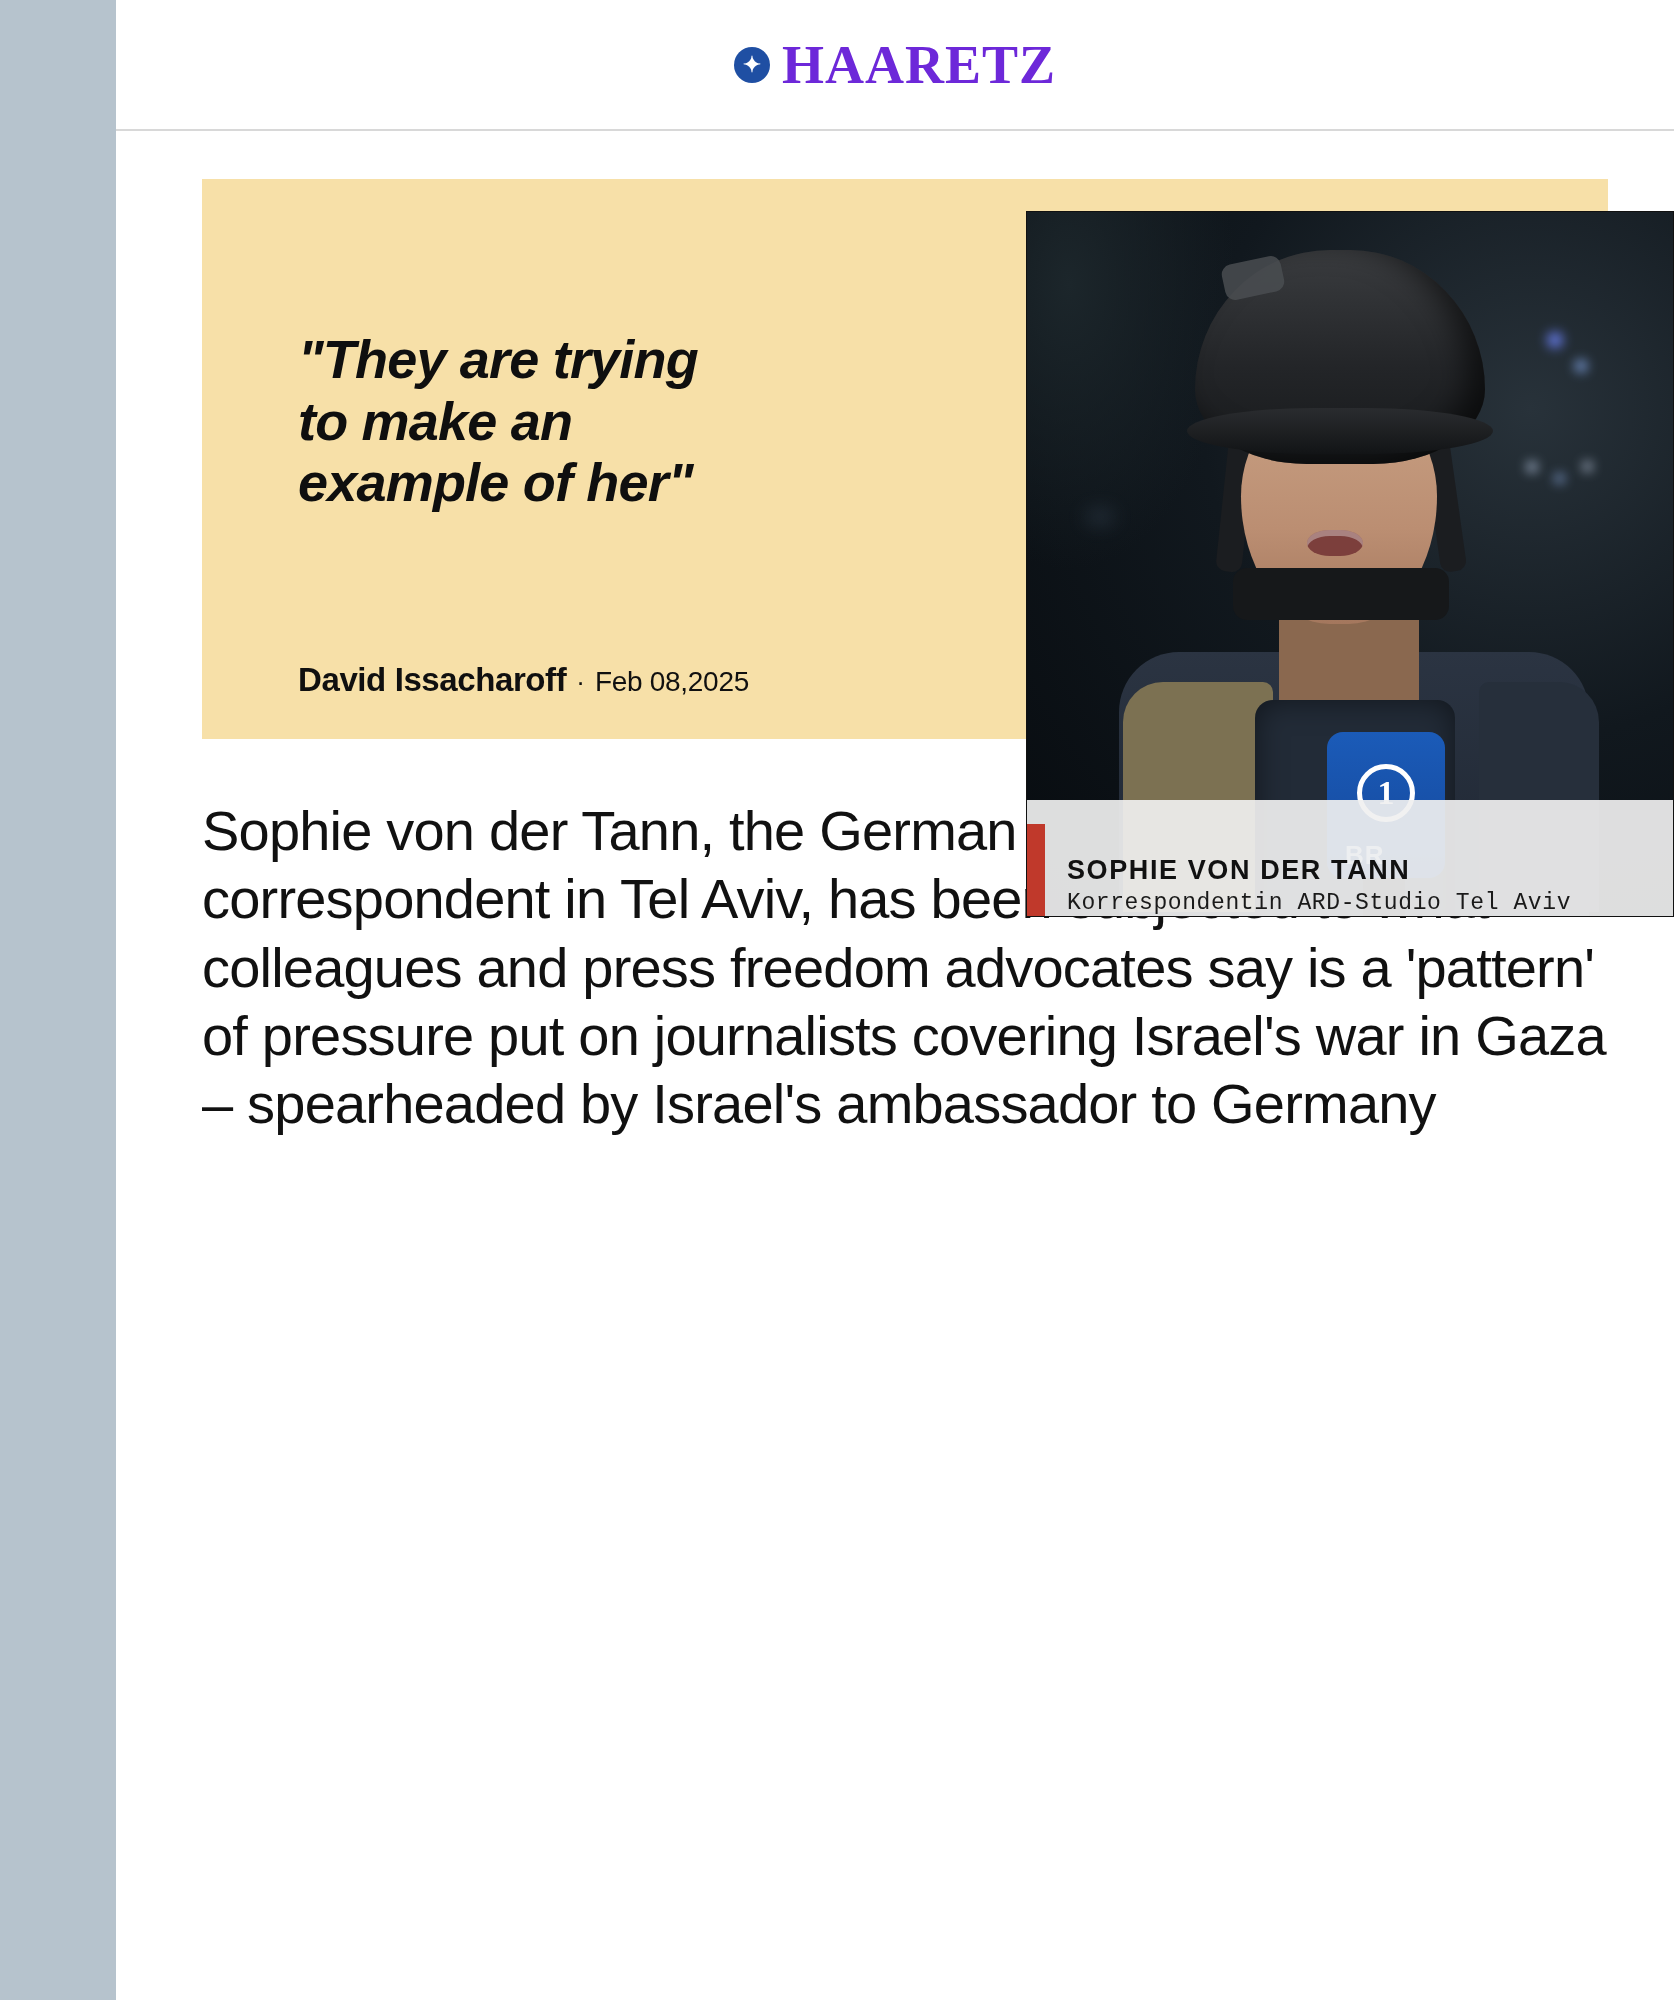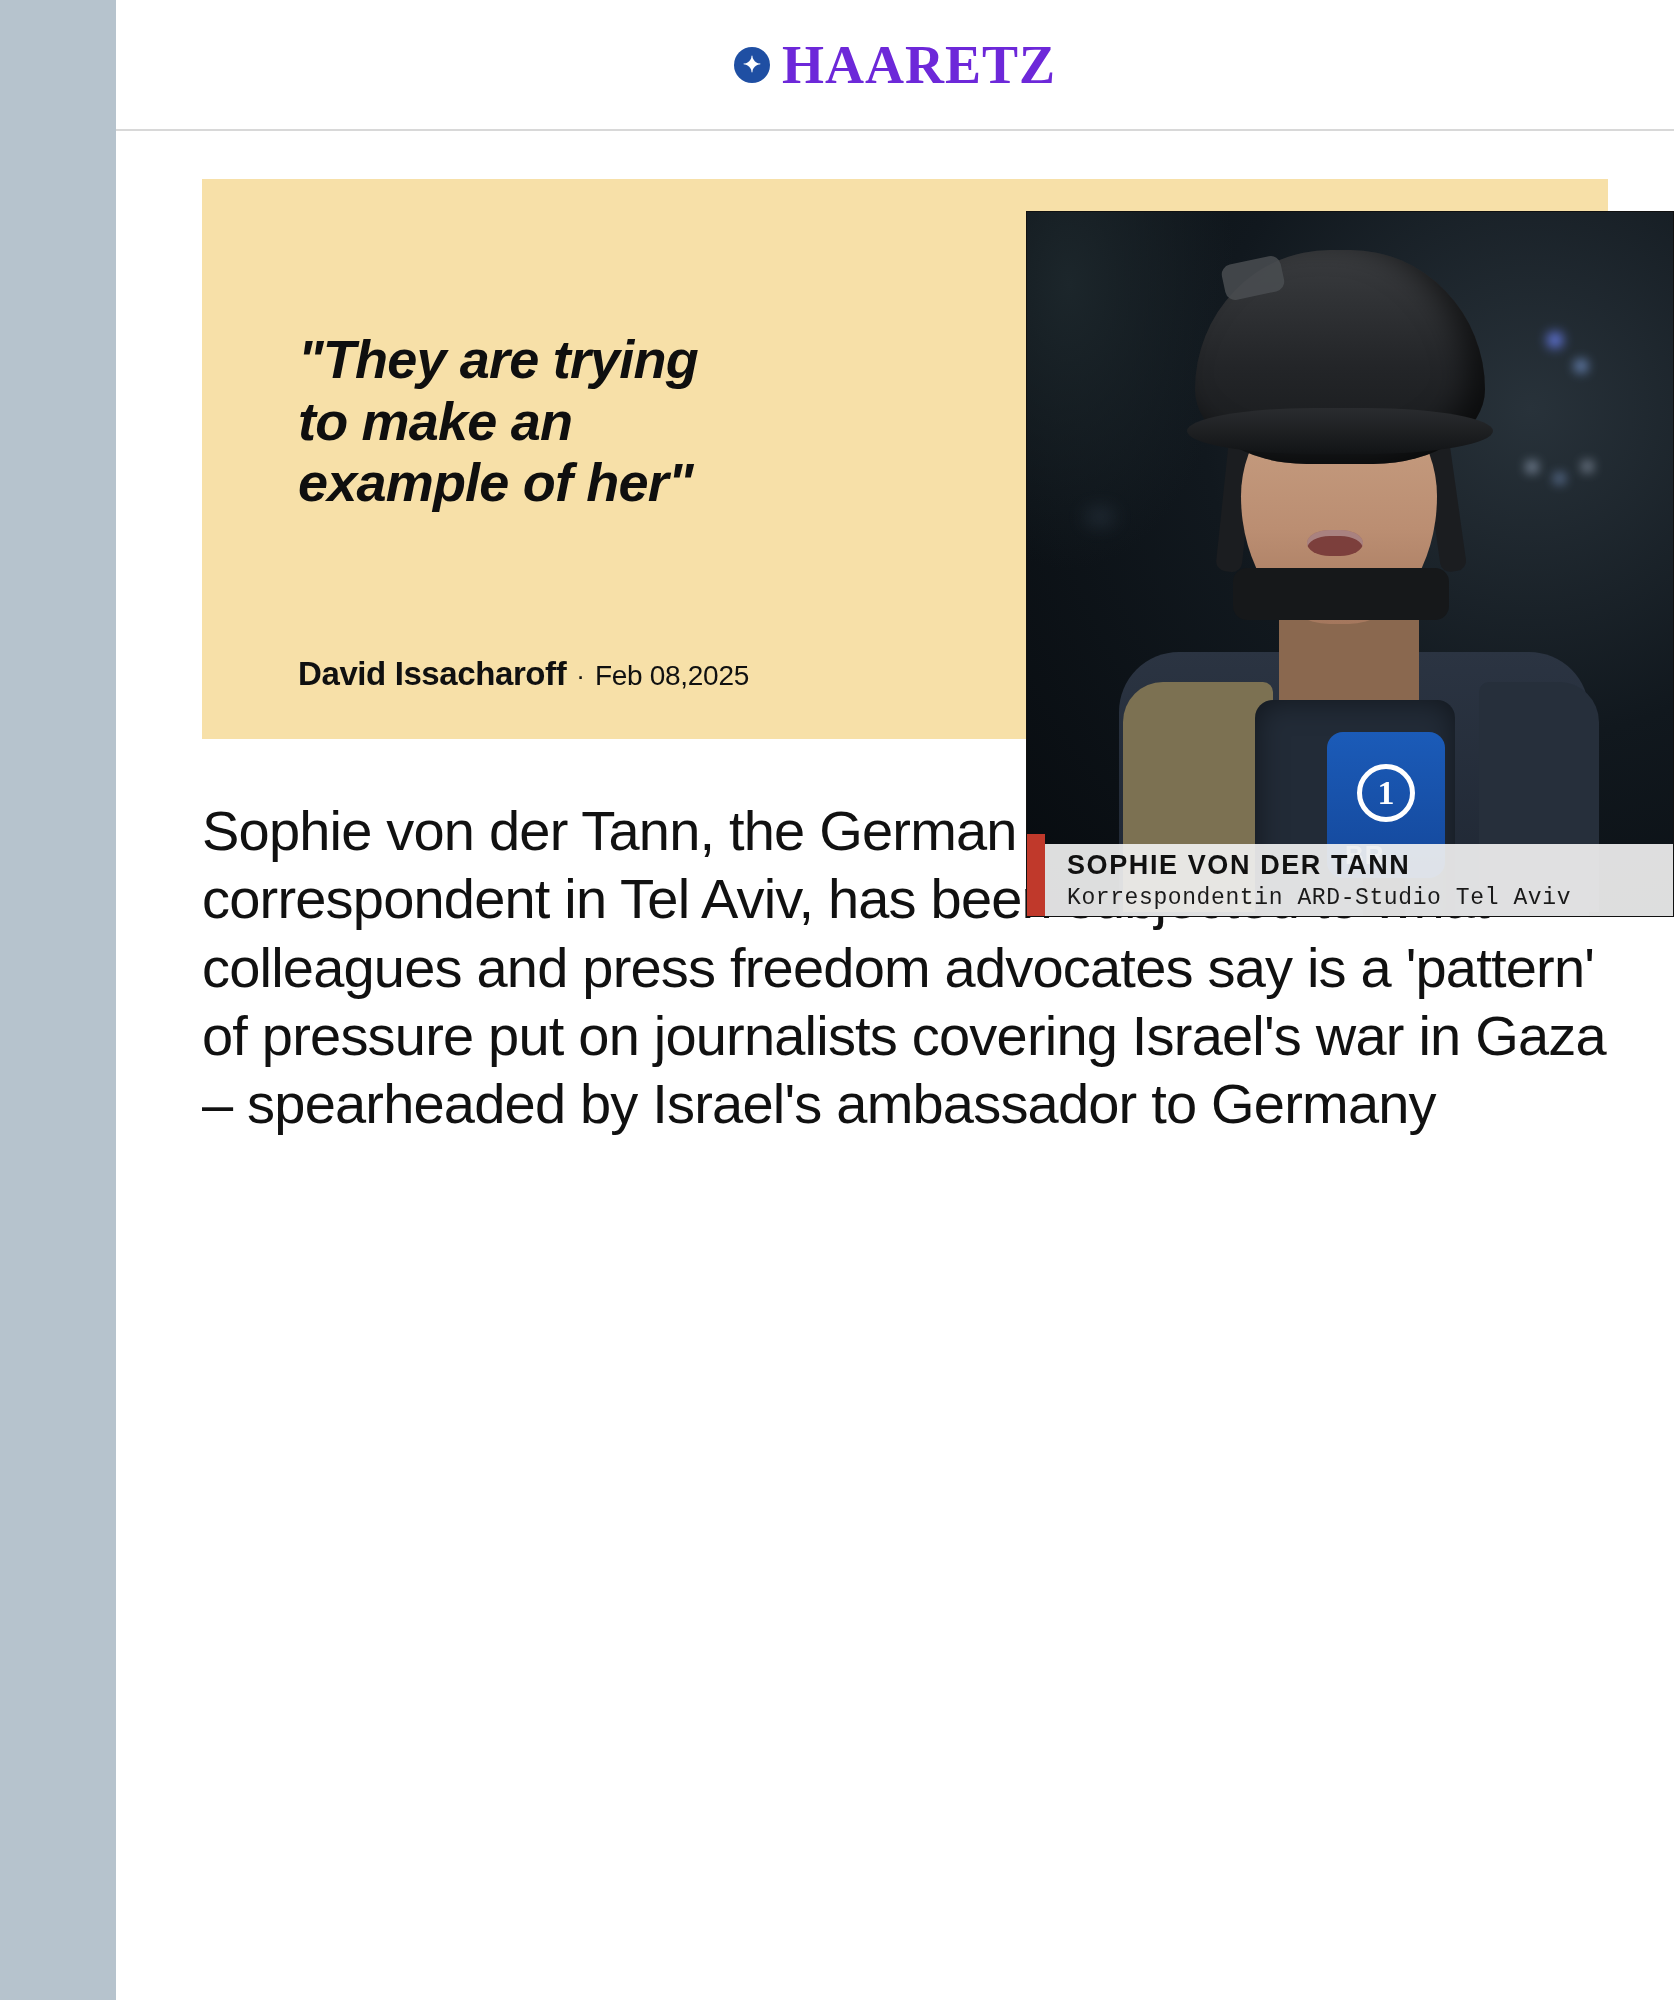--- a/index.html
+++ b/index.html
@@ -85,21 +85,21 @@
     font-size: 54px;
     line-height: 1.14;
     font-style: italic;
     font-weight: bold;
     color: #0f0f0f;
     letter-spacing: -0.8px;
   }
   .byline {
     position: absolute;
     left: 96px;
-    bottom: 46px;
+    bottom: 40px;
     display: flex;
     align-items: baseline;
     gap: 10px;
     white-space: nowrap;
   }
   .byline-author {
     font-size: 33px;
     font-weight: bold;
     color: #101010;
     letter-spacing: -0.4px;
@@ -243,23 +243,23 @@
   .mic-br {
     position: absolute; left: 318px; top: 628px;
     color: #cfe0f6; font-size: 26px; font-weight: bold; letter-spacing: 1px;
   }
   .mic-stem {
     position: absolute; left: 336px; top: 666px; width: 42px; height: 80px;
     background: #0f1115;
   }
   .lower-third {
     position: absolute; left: 0; right: 0; bottom: 0;
-    height: 72px;
+    height: 116px;
     background: rgba(240,240,240,.92);
-    display: flex; align-items: center;
+    display: flex; align-items: flex-end;
   }
   .lt-bar { width: 18px; height: 92px; background: #c0392b; }
   .lt-text { padding-left: 22px; }
   .lt-name {
     font-size: 27px; font-weight: bold; letter-spacing: 1.6px; color: #111;
     font-family: "Liberation Sans", sans-serif;
   }
   .lt-role {
     font-size: 23px; color: #1a1a1a; letter-spacing: 0.6px; margin-top: 4px;
     font-family: Liberation Mono, monospace;

